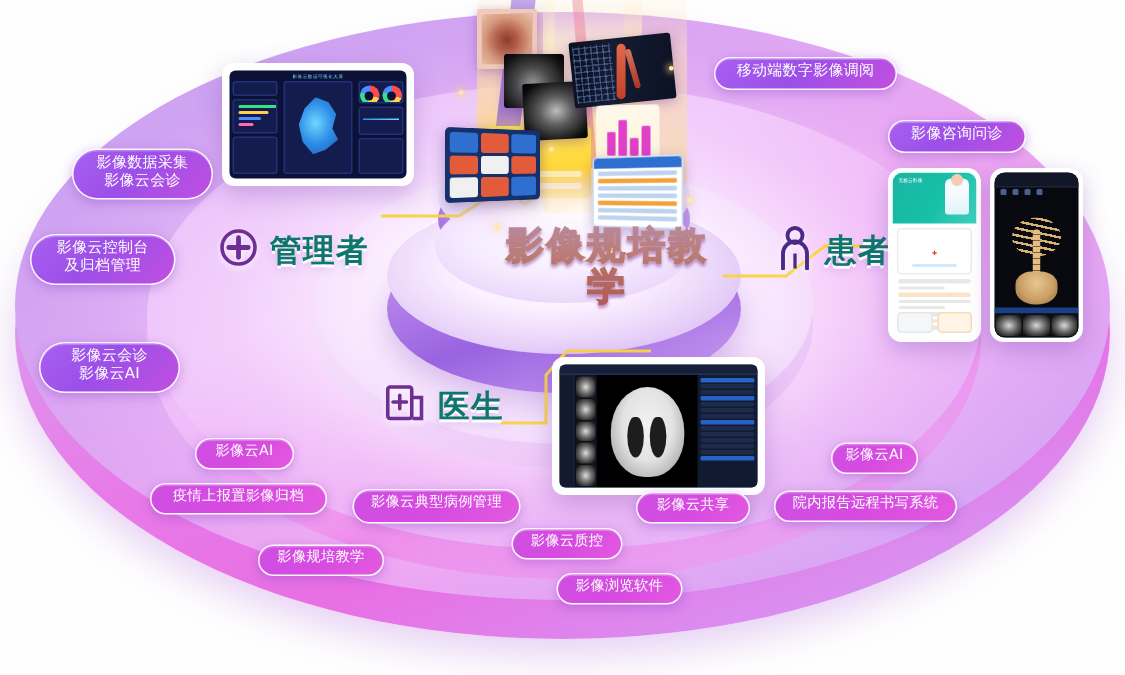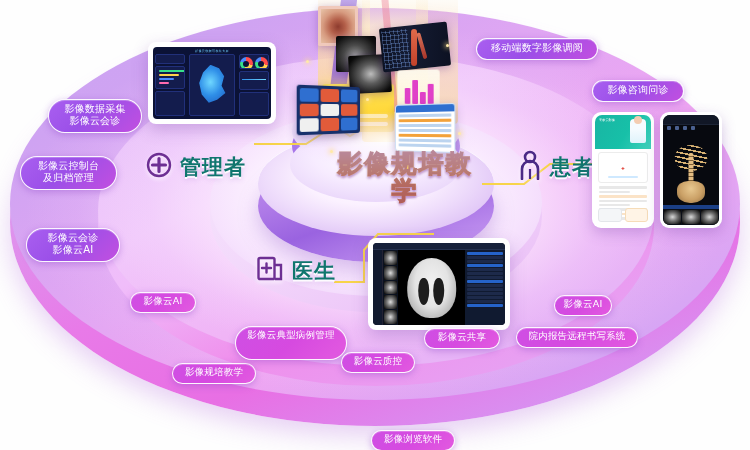--- a/index.html
+++ b/index.html
@@ -474,30 +474,33 @@
   <div class="pill" style="left:476px;top:38px;width:122px;height:22px;font-size:10px;">
     <span>移动端数字影像调阅</span>
   </div>
   <div class="pill" style="left:592px;top:80px;width:92px;height:22px;font-size:10px;">
     <span>影像咨询问诊</span>
   </div>
 
   <div class="pill pink" style="left:130px;top:292px;width:66px;height:21px;font-size:9.5px;">
     <span>影像云AI</span>
   </div>
+  <div class="pill pink" style="left:100px;top:322px;width:118px;height:21px;font-size:9.5px;">
+    <span>疫情上报置影像归档</span>
+  </div>
   <div class="pill pink" style="left:172px;top:363px;width:84px;height:21px;font-size:9.5px;">
     <span>影像规培教学</span>
   </div>
-  <div class="pill pink" style="left:235px;top:326px;width:112px;height:34px;font-size:9.5px;">
+  <div class="pill pink" style="left:235px;top:326px;width:112px;height:23px;font-size:9.5px;">
     <span>影像云典型病例管理</span>
   </div>
   <div class="pill pink" style="left:341px;top:352px;width:74px;height:21px;font-size:9.5px;">
     <span>影像云质控</span>
   </div>
-  <div class="pill pink" style="left:371px;top:382px;width:84px;height:21px;font-size:9.5px;margin-top:48px;">
+  <div class="pill pink" style="left:371px;top:382px;width:84px;height:21px;font-size:9.5px;">
     <span>影像浏览软件</span>
   </div>
   <div class="pill pink" style="left:424px;top:328px;width:76px;height:21px;font-size:9.5px;">
     <span>影像云共享</span>
   </div>
   <div class="pill pink" style="left:554px;top:295px;width:58px;height:21px;font-size:9.5px;">
     <span>影像云AI</span>
   </div>
   <div class="pill pink" style="left:516px;top:327px;width:122px;height:21px;font-size:9.5px;">
     <span>院内报告远程书写系统</span>

